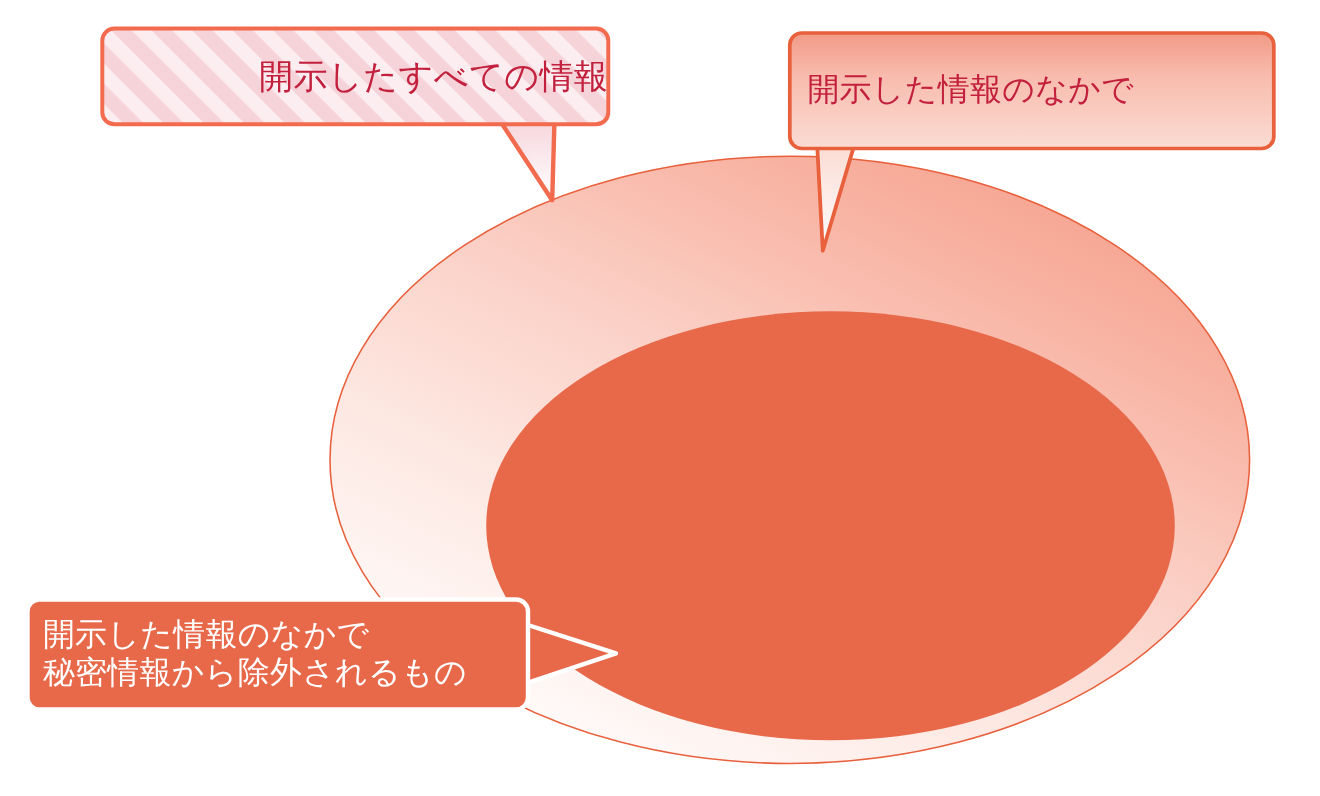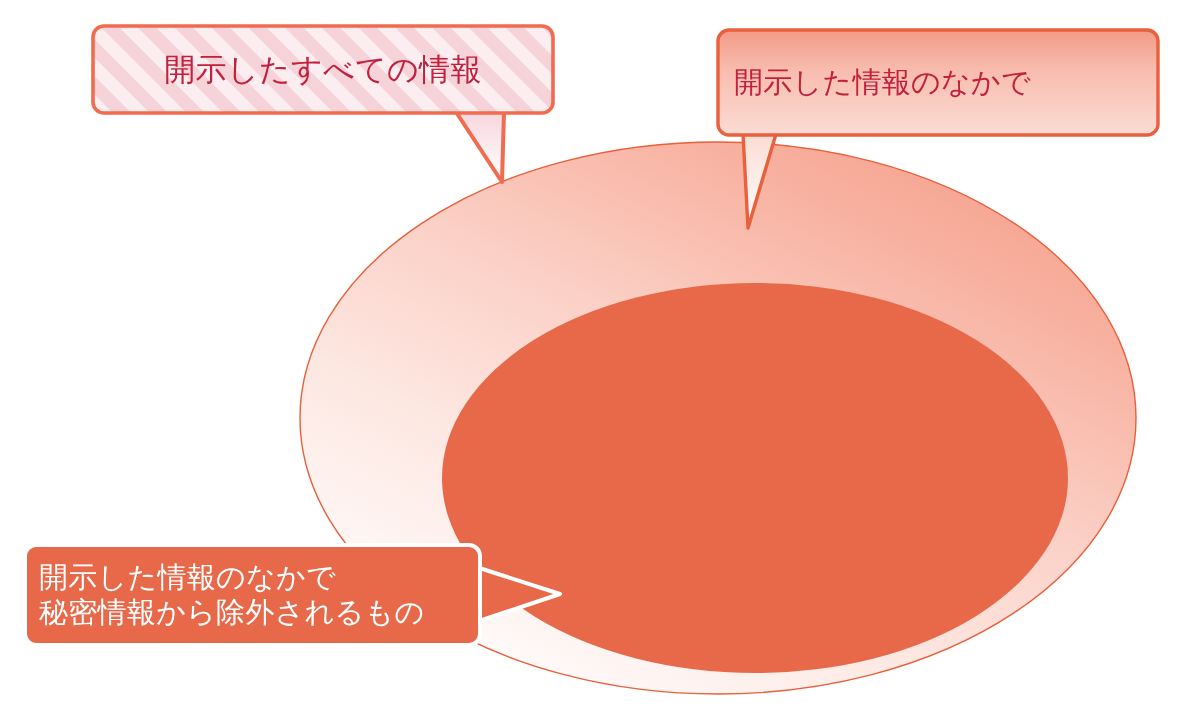--- a/index.html
+++ b/index.html
@@ -32,21 +32,21 @@
     font-weight: 500;
     letter-spacing: 0.01em;
   }
   #callout-all-text {
     left: 93px;
     top: 26px;
     width: 460px;
     height: 87px;
     display: flex;
     align-items: center;
-    justify-content: center;
+    justify-content: flex-end;
     font-size: 31px;
     color: #C2203C;
   }
   #callout-excluded-text {
     left: 718px;
     top: 30px;
     width: 440px;
     height: 105px;
     display: flex;
     flex-direction: column;

